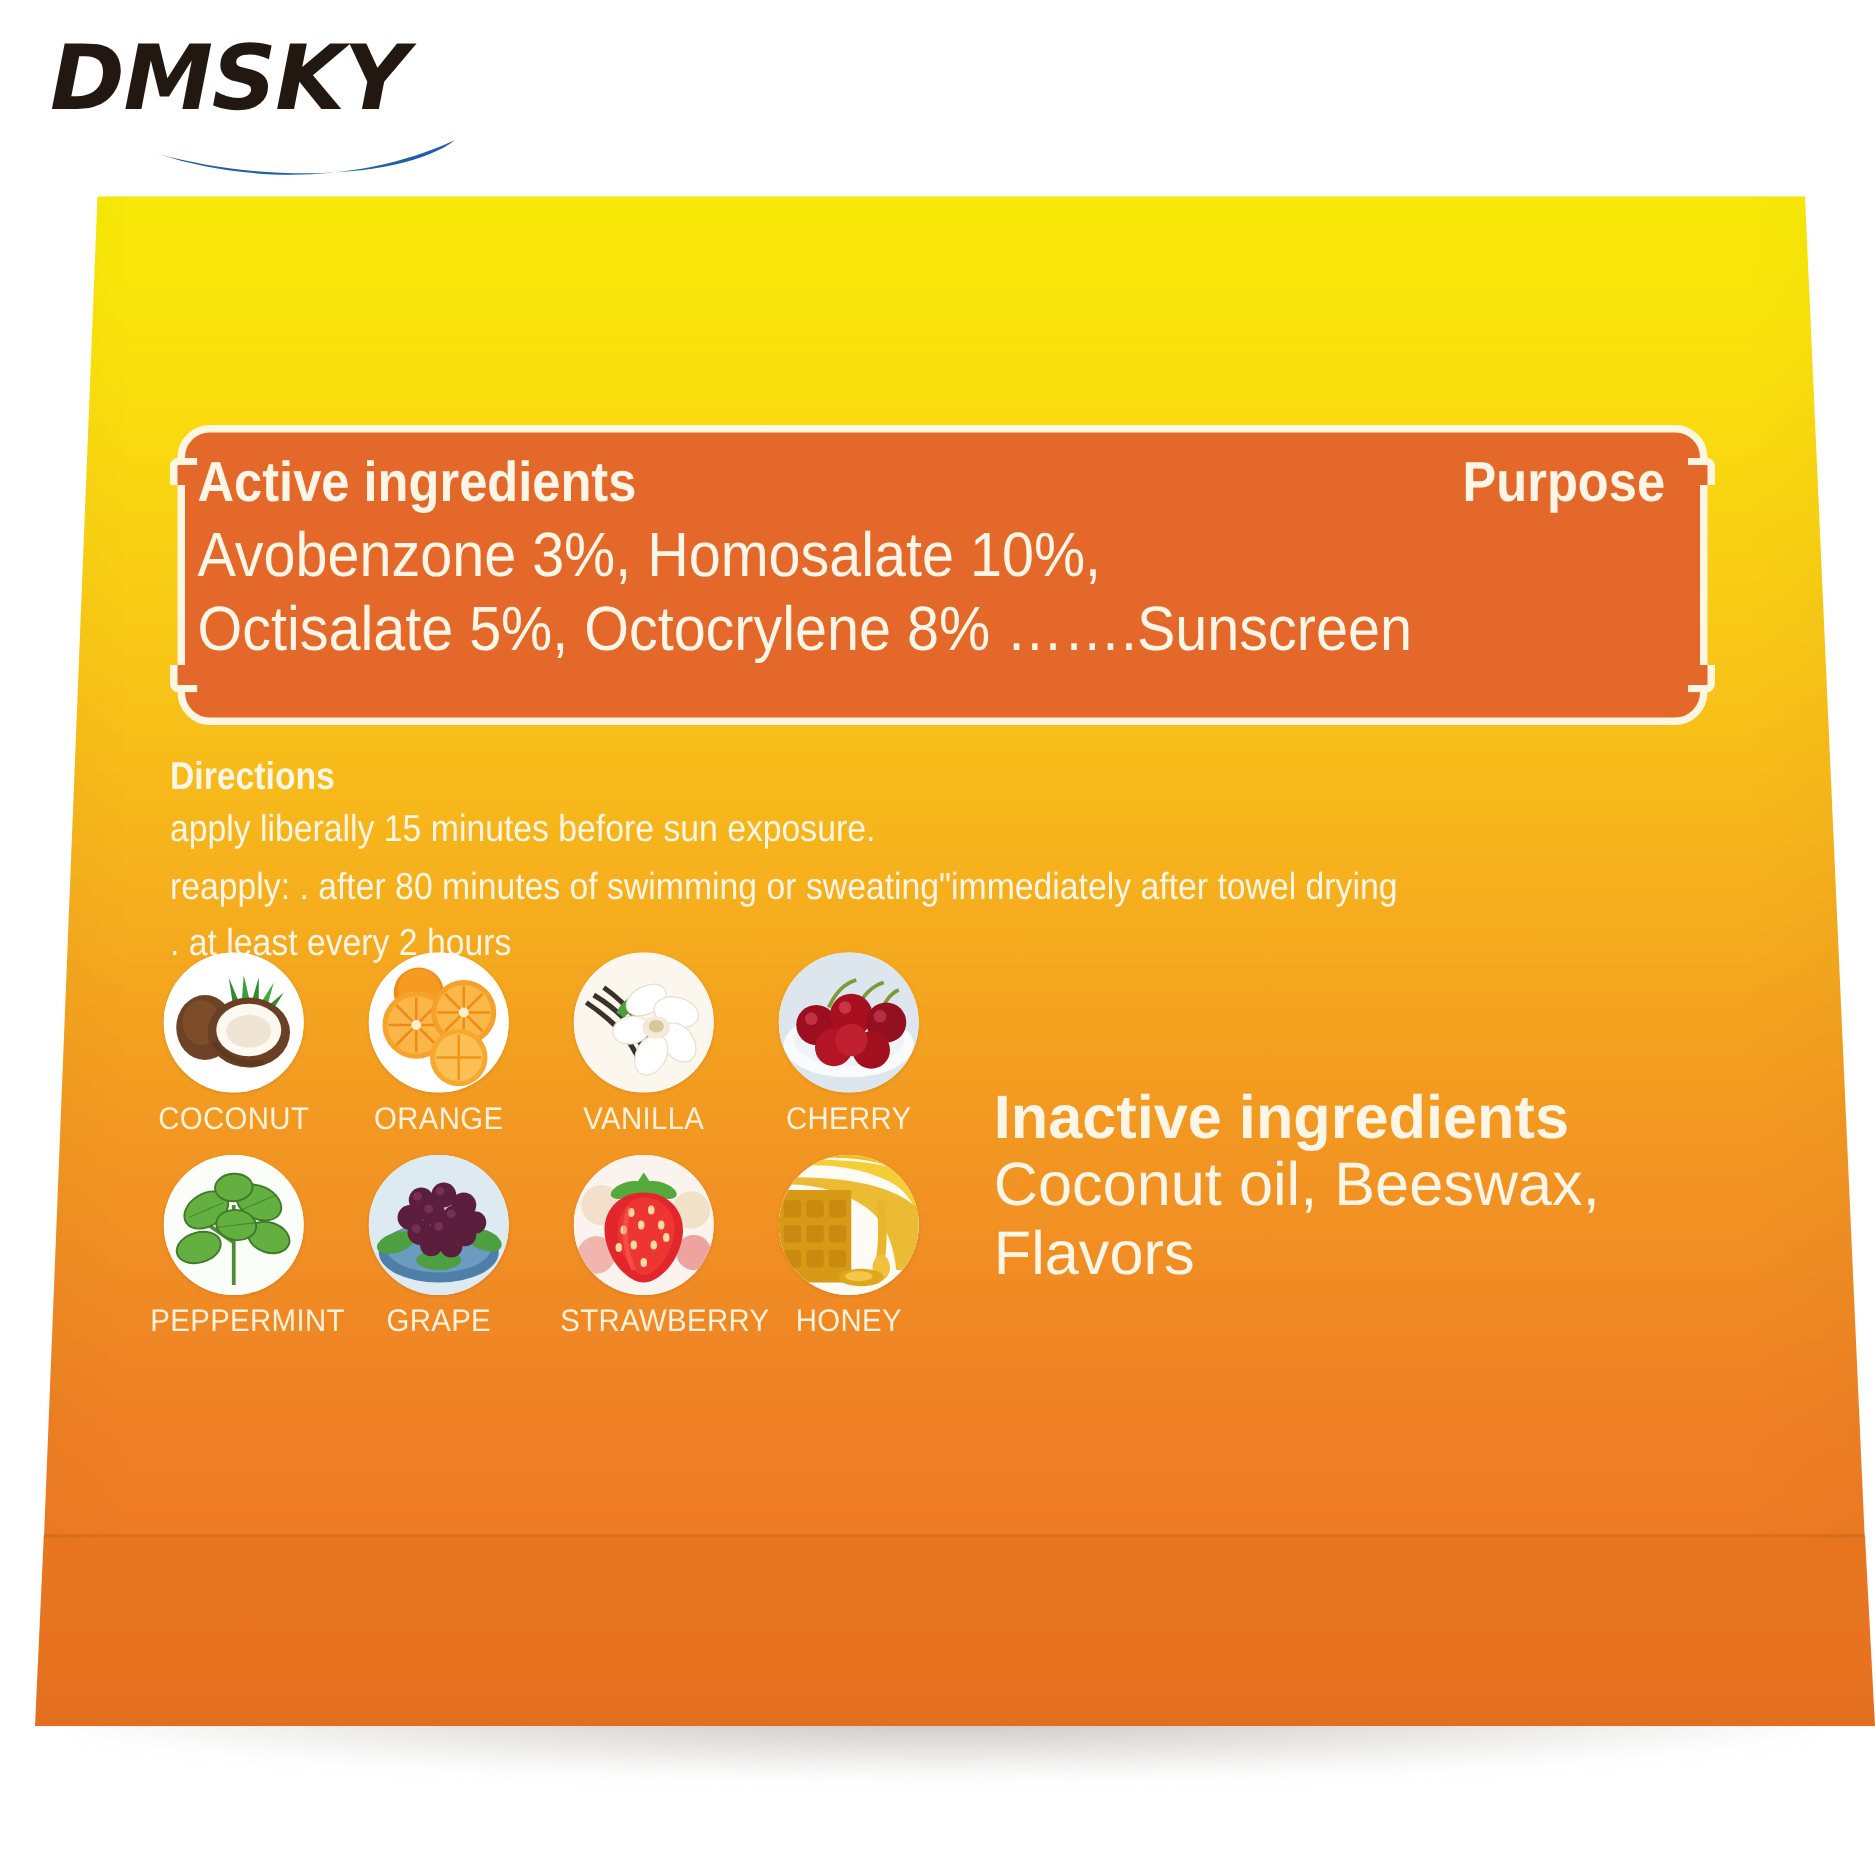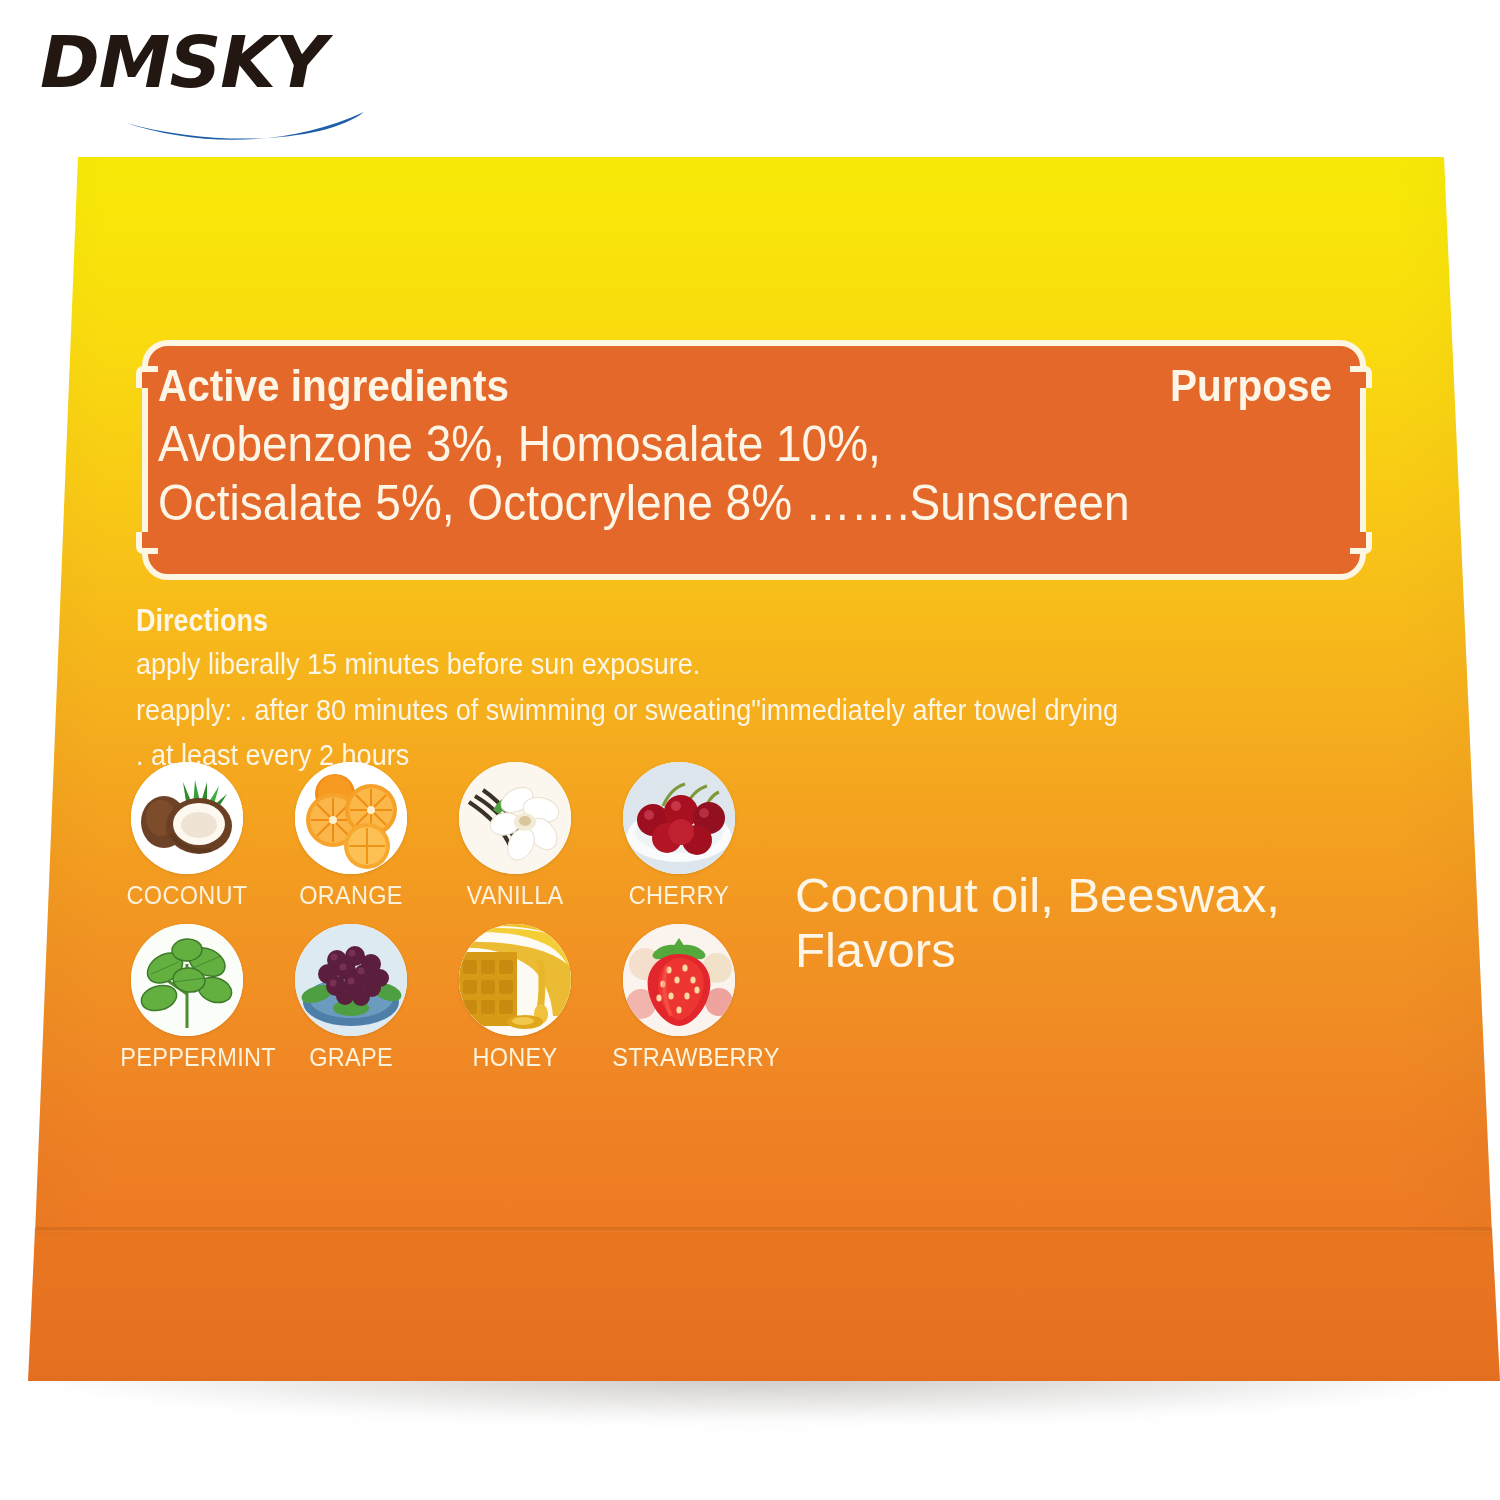--- a/index.html
+++ b/index.html
@@ -519,20 +519,54 @@
                 <circle cx="56" cy="57" r="3.5"></circle>
               </g>
             </svg>
           </div>
           <div class="flavor-label">GRAPE</div>
         </div>
 
         <div class="flavor-item">
           <div class="flavor-thumb">
             <svg viewBox="0 0 112 112">
+              <rect width="112" height="112" fill="#FBF3EE"></rect>
+              <circle cx="22" cy="40" r="16" fill="#F3D9C4" opacity="0.8"></circle>
+              <circle cx="94" cy="44" r="15" fill="#EBD9B8" opacity="0.7"></circle>
+              <circle cx="96" cy="78" r="14" fill="#E4615F" opacity="0.55"></circle>
+              <circle cx="18" cy="80" r="15" fill="#E8776E" opacity="0.5"></circle>
+              <g fill="#55A83C">
+                <path d="M56 14 L48 26 L64 26 Z"></path>
+                <ellipse cx="42" cy="28" rx="13" ry="6" transform="rotate(-20 42 28)"></ellipse>
+                <ellipse cx="70" cy="28" rx="13" ry="6" transform="rotate(20 70 28)"></ellipse>
+                <ellipse cx="56" cy="30" rx="12" ry="6"></ellipse>
+              </g>
+              <path d="M56 30 C78 30, 92 48, 86 70 C81 90, 66 102, 56 102 C46 102, 31 90, 26 70 C20 48, 34 30, 56 30 Z" fill="#E2262B"></path>
+              <path d="M56 34 C72 34, 84 48, 80 66 C76 84, 64 96, 56 96 C50 96, 40 86, 36 70 C32 52, 42 34, 56 34 Z" fill="#EE3A33" opacity="0.85"></path>
+              <g fill="#FAD9A6">
+                <ellipse cx="46" cy="46" rx="2.6" ry="3.6"></ellipse>
+                <ellipse cx="62" cy="44" rx="2.6" ry="3.6"></ellipse>
+                <ellipse cx="54" cy="56" rx="2.6" ry="3.6"></ellipse>
+                <ellipse cx="70" cy="56" rx="2.6" ry="3.6"></ellipse>
+                <ellipse cx="40" cy="60" rx="2.6" ry="3.6"></ellipse>
+                <ellipse cx="48" cy="72" rx="2.6" ry="3.6"></ellipse>
+                <ellipse cx="64" cy="72" rx="2.6" ry="3.6"></ellipse>
+                <ellipse cx="56" cy="86" rx="2.6" ry="3.6"></ellipse>
+                <ellipse cx="74" cy="66" rx="2.6" ry="3.6"></ellipse>
+                <ellipse cx="36" cy="74" rx="2.6" ry="3.6"></ellipse>
+              </g>
+              <path d="M44 42 C40 56, 40 74, 48 92" stroke="#FF6A5C" stroke-width="4" fill="none" opacity="0.45"></path>
+            </svg>
+          </div>
+          <div class="flavor-label">STRAWBERRY</div>
+        </div>
+
+        <div class="flavor-item">
+          <div class="flavor-thumb">
+            <svg viewBox="0 0 112 112">
               <rect width="112" height="112" fill="#FDFBF4"></rect>
               <path d="M0 6 C26 2, 52 0, 78 6 C96 10, 106 20, 112 32 L112 0 L0 0 Z" fill="#F0C020"></path>
               <path d="M0 10 C30 6, 60 8, 86 20 C100 26, 108 38, 112 50 L112 18 C96 8, 60 2, 0 4 Z" fill="#F4CE36"></path>
               <path d="M0 24 C24 22, 50 28, 70 42 C84 52, 92 70, 94 92 L112 92 L112 44 C98 28, 62 16, 0 18 Z" fill="#E9B51E" opacity="0.9"></path>
               <rect x="0" y="28" width="58" height="74" fill="#D79A16"></rect>
               <g fill="#C98A10">
                 <rect x="4" y="36" width="14" height="14" rx="3"></rect>
                 <rect x="22" y="36" width="14" height="14" rx="3"></rect>
                 <rect x="40" y="36" width="14" height="14" rx="3"></rect>
                 <rect x="4" y="56" width="14" height="14" rx="3"></rect>
@@ -544,56 +578,23 @@
               </g>
               <path d="M78 36 C80 52, 80 68, 78 82 C76 92, 84 94, 85 84 C87 66, 87 50, 84 36 Z" fill="#E8B62A"></path>
               <ellipse cx="82" cy="90" rx="7" ry="10" fill="#EFC13C"></ellipse>
               <ellipse cx="66" cy="98" rx="18" ry="7" fill="#E0A71C"></ellipse>
               <ellipse cx="64" cy="97" rx="11" ry="4" fill="#F1C84C"></ellipse>
             </svg>
           </div>
           <div class="flavor-label">HONEY</div>
         </div>
 
-        <div class="flavor-item">
-          <div class="flavor-thumb">
-            <svg viewBox="0 0 112 112">
-              <rect width="112" height="112" fill="#FBF3EE"></rect>
-              <circle cx="22" cy="40" r="16" fill="#F3D9C4" opacity="0.8"></circle>
-              <circle cx="94" cy="44" r="15" fill="#EBD9B8" opacity="0.7"></circle>
-              <circle cx="96" cy="78" r="14" fill="#E4615F" opacity="0.55"></circle>
-              <circle cx="18" cy="80" r="15" fill="#E8776E" opacity="0.5"></circle>
-              <g fill="#55A83C">
-                <path d="M56 14 L48 26 L64 26 Z"></path>
-                <ellipse cx="42" cy="28" rx="13" ry="6" transform="rotate(-20 42 28)"></ellipse>
-                <ellipse cx="70" cy="28" rx="13" ry="6" transform="rotate(20 70 28)"></ellipse>
-                <ellipse cx="56" cy="30" rx="12" ry="6"></ellipse>
-              </g>
-              <path d="M56 30 C78 30, 92 48, 86 70 C81 90, 66 102, 56 102 C46 102, 31 90, 26 70 C20 48, 34 30, 56 30 Z" fill="#E2262B"></path>
-              <path d="M56 34 C72 34, 84 48, 80 66 C76 84, 64 96, 56 96 C50 96, 40 86, 36 70 C32 52, 42 34, 56 34 Z" fill="#EE3A33" opacity="0.85"></path>
-              <g fill="#FAD9A6">
-                <ellipse cx="46" cy="46" rx="2.6" ry="3.6"></ellipse>
-                <ellipse cx="62" cy="44" rx="2.6" ry="3.6"></ellipse>
-                <ellipse cx="54" cy="56" rx="2.6" ry="3.6"></ellipse>
-                <ellipse cx="70" cy="56" rx="2.6" ry="3.6"></ellipse>
-                <ellipse cx="40" cy="60" rx="2.6" ry="3.6"></ellipse>
-                <ellipse cx="48" cy="72" rx="2.6" ry="3.6"></ellipse>
-                <ellipse cx="64" cy="72" rx="2.6" ry="3.6"></ellipse>
-                <ellipse cx="56" cy="86" rx="2.6" ry="3.6"></ellipse>
-                <ellipse cx="74" cy="66" rx="2.6" ry="3.6"></ellipse>
-                <ellipse cx="36" cy="74" rx="2.6" ry="3.6"></ellipse>
-              </g>
-              <path d="M44 42 C40 56, 40 74, 48 92" stroke="#FF6A5C" stroke-width="4" fill="none" opacity="0.45"></path>
-            </svg>
-          </div>
-          <div class="flavor-label">STRAWBERRY</div>
-        </div>
-
       </div>
     </div>
 
     <div id="inactive-block">
+      <div id="inactive-heading">Inactive ingredients</div>
       <div class="inactive-line">Coconut oil, Beeswax,</div>
       <div class="inactive-line">Flavors</div>
     </div>
 
   </div>
 </div>
 
 </body></html>

